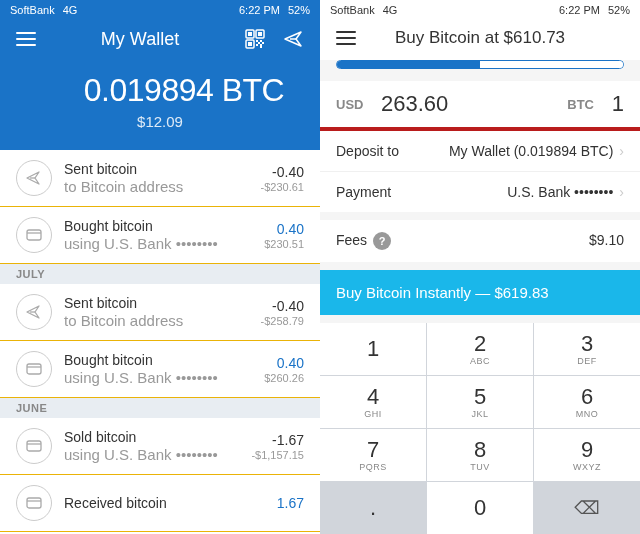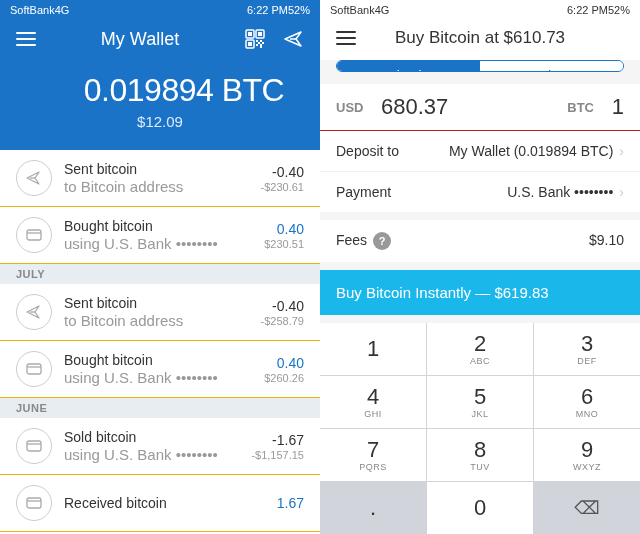--- a/index.html
+++ b/index.html
@@ -26,21 +26,21 @@
       justify-content: space-between;
       align-items: center;
       padding: 4px 10px;
       font-size: 11px;
       color: white;
       height: 20px;
     }
     .status-bar-left, .status-bar-right {
       display: flex;
       align-items: flex-end;
-      gap: 0;
+      gap: 8px;
     }
 
     .left-header {
       display: flex;
       justify-content: space-between;
       align-items: center;
       padding: 8px 16px 12px;
       color: white;
     }
     .left-header-title {
@@ -214,21 +214,21 @@
     .form-chevron {
       color: #ccc;
       margin-left: 6px;
       font-size: 14px;
     }
 
     .amount-row {
       display: flex;
       align-items: center;
       padding: 10px 16px;
-      border-bottom: 1px solid #b91c1c;
+      border-bottom: 4px solid #b91c1c;
     }
     .currency-label {
       font-size: 13px;
       color: #888;
       font-weight: 600;
       min-width: 45px;
     }
     .amount-value {
       font-size: 22px;
       font-weight: 300;
@@ -508,21 +508,21 @@
   </div>
 
   <div class="tab-bar">
     <div class="tab-btn active">Bitcoin</div>
     <div class="tab-btn inactive">Ether</div>
   </div>
 
   <div class="form-section">
     <div class="amount-row">
       <span class="currency-label">USD</span>
-      <span class="amount-value">680.37</span>
+      <span class="amount-value">263.60</span>
       <span class="currency-label" style="text-align:right;">BTC</span>
       <span class="amount-value" style="text-align:right; max-width:30px;">1</span>
     </div>
     <div class="form-row">
       <span class="form-label">Deposit to</span>
       <span class="form-value link">My Wallet (0.019894 BTC)</span>
       <span class="form-chevron">›</span>
     </div>
     <div class="form-row">
       <span class="form-label">Payment</span>

